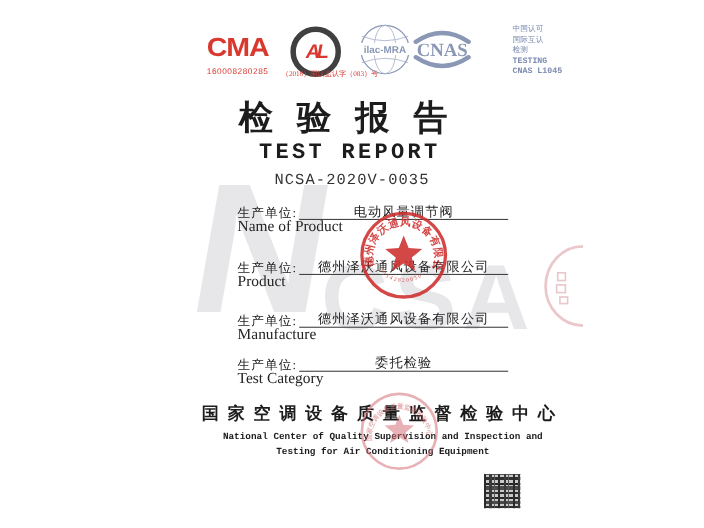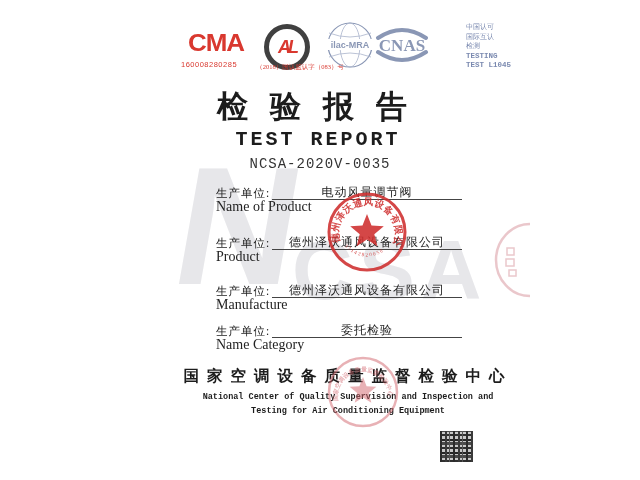--- a/index.html
+++ b/index.html
@@ -3,21 +3,21 @@
 <meta charset="utf-8">
 <style>
   html,body{margin:0;padding:0;}
   body{width:640px;height:480px;background:#ffffff;position:relative;overflow:hidden;
        font-family:"Liberation Serif",serif;color:#1c1c1c;}
   .abs{position:absolute;}
   
   .cma{left:183px;top:28px;width:66px;text-align:center;color:#d9382f;
        font-family:"Liberation Sans",sans-serif;font-weight:900;font-size:26px;
        letter-spacing:-1px;transform:scaleY(.92);}
-  .cma-num{left:181px;top:60px;width:70px;color:#d9382f;
+  .cma-num{left:181px;top:60px;width:70px;text-align:center;color:#d9382f;
        font-family:"Liberation Sans",sans-serif;font-size:7.5px;letter-spacing:.5px;}
   .al-circle{left:264px;top:24px;width:36px;height:36px;border:5px solid #404040;
        border-radius:50%;display:flex;align-items:center;justify-content:center;}
   .al-letters{color:#d9382f;font-family:"Liberation Sans",sans-serif;font-weight:900;
        font-size:18px;letter-spacing:-3px;font-style:italic;}
   .al-caption{left:240px;top:63px;width:120px;text-align:center;color:#d9382f;
        font-size:6.5px;}
   .ilac{left:326px;top:19px;}
   .cnas{left:374px;top:26px;}
   .accred{left:437px;top:23px;color:#7b8ab0;font-family:Liberation Mono, monospace;
@@ -80,21 +80,21 @@
   <path d="M4 12 Q28 -4 52 12" fill="none" stroke="#8a97b5" stroke-width="4" stroke-linecap="round"></path>
   <path d="M4 26 Q28 42 52 26" fill="none" stroke="#8a97b5" stroke-width="4" stroke-linecap="round"></path>
   <text x="28" y="25" text-anchor="middle" font-family="Liberation Serif, serif" font-size="17" font-weight="bold" fill="#8a97b5">CNAS</text>
 </svg>
 
 <div class="abs accred">
   <div>中国认可</div>
   <div>国际互认</div>
   <div>检测</div>
   <div class="en">TESTING</div>
-  <div class="en">TEST L1045</div>
+  <div class="en">CNAS L1045</div>
 </div>
 
 <div class="abs wm wm-n">N</div>
 <div class="abs wm wm-csa">CSA</div>
 
 <div class="abs title-zh">检验报告</div>
 <div class="abs title-en">TEST REPORT</div>
 <div class="abs report-no">NCSA-2020V-0035</div>
 
 <div class="abs frow" style="top:186px">
@@ -112,21 +112,21 @@
 <div class="abs frow" style="top:284px">
   <span class="f-zh" style="top:0">生产单位:</span>
   <span class="f-val" style="top:-2px">德州泽沃通风设备有限公司</span>
   <span class="f-line" style="top:12px"></span>
   <span class="f-en" style="top:13px">Manufacture</span>
 </div>
 <div class="abs frow" style="top:324px">
   <span class="f-zh" style="top:0">生产单位:</span>
   <span class="f-val" style="top:-2px">委托检验</span>
   <span class="f-line" style="top:12px"></span>
-  <span class="f-en" style="top:13px">Name Category</span>
+  <span class="f-en" style="top:13px">Test Category</span>
 </div>
 
 <div class="abs ftr-zh">国家空调设备质量监督检验中心</div>
 <div class="abs ftr-en ftr-en1">National Center of Quality Supervision and Inspection and</div>
 <div class="abs ftr-en ftr-en2">Testing for Air Conditioning Equipment</div>
 <div class="abs qr"></div>
 
 <svg class="abs seal" style="left:317px;top:184px" width="100" height="100" viewBox="0 0 100 100" opacity="0.88">
   <defs>
     <path id="arcTop" d="M 23.5,60 A 28.5,28.5 0 1 1 76.5,60" fill="none"></path>

